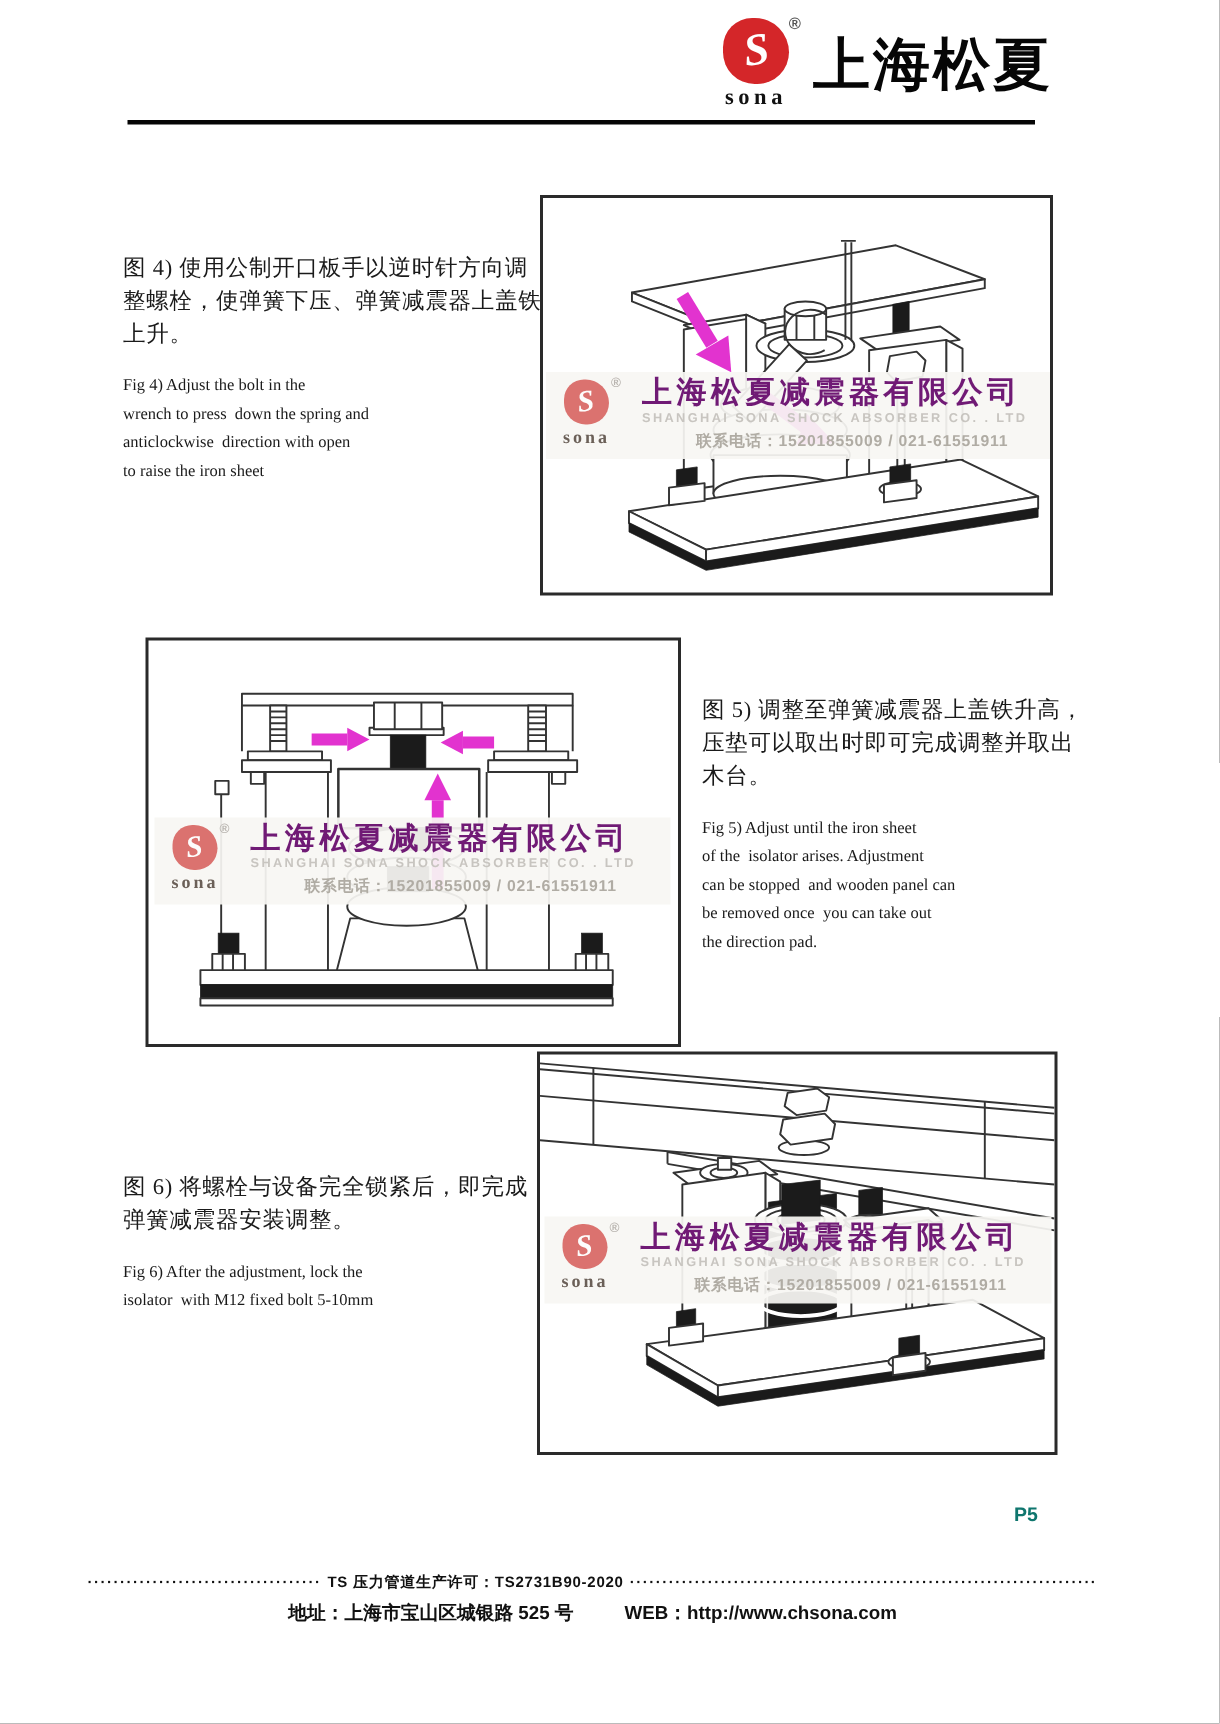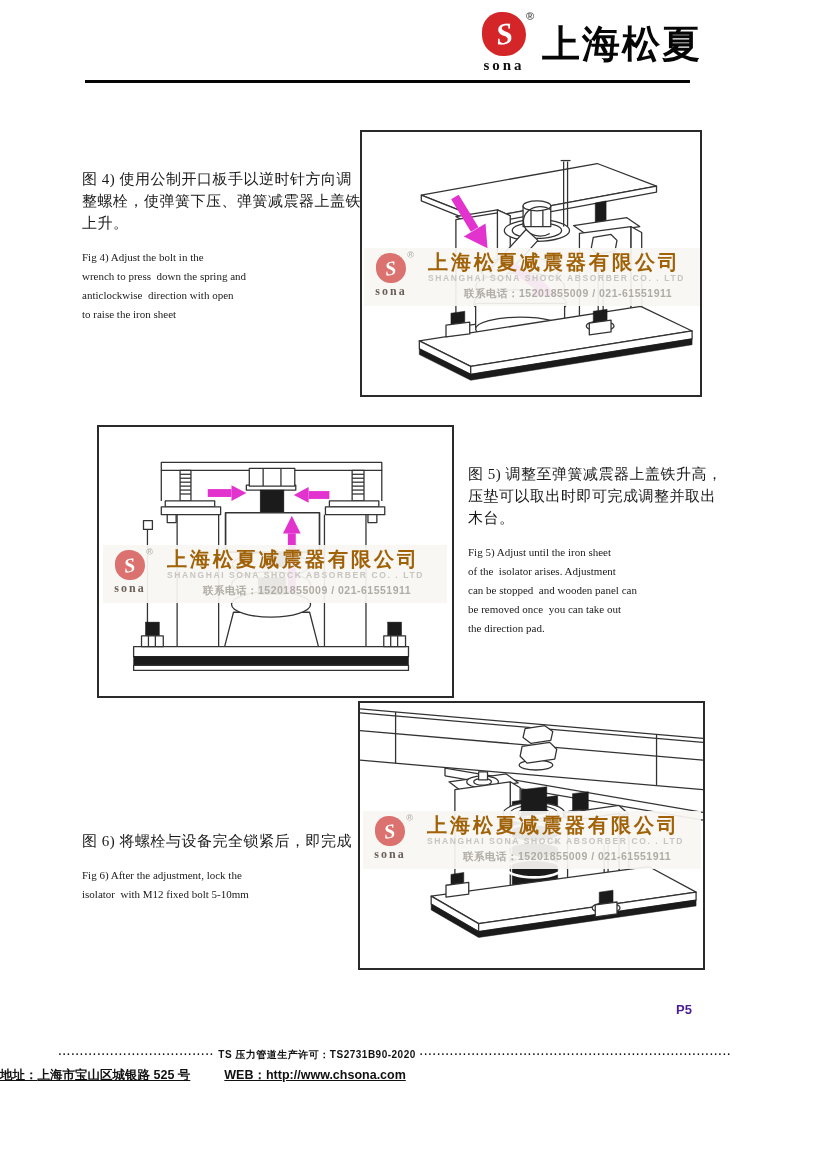--- a/index.html
+++ b/index.html
@@ -37,31 +37,31 @@
 
   
   .wm{position:absolute;display:flex;align-items:flex-start;background:rgba(247,246,243,0.93);padding:3px 0 5px 0;}
   .wm-logo{position:relative;width:54px;flex:0 0 54px;text-align:center;}
   .wm-blob{width:30px;height:30px;margin:2px auto 0;background:#d4524e;opacity:.8;border-radius:46% 54% 50% 50%;
            display:flex;align-items:center;justify-content:center;}
   .wm-blob span{color:#fff;font:italic 700 20px "Liberation Serif",serif;transform:rotate(-8deg);line-height:1;}
   .wm-reg{position:absolute;top:-1px;right:4px;font:700 9px "Liberation Sans",sans-serif;color:#b9b5b0;}
   .wm-sona{font:700 12px "Liberation Serif",serif;letter-spacing:2px;color:#6b6058;margin-top:1px;}
   .wm-text{margin-left:10px;}
-  .wm-cn{font:700 20px/1.1 "Liberation Sans",sans-serif;letter-spacing:3px;color:#a16207;white-space:nowrap;}
+  .wm-cn{font:700 20px/1.1 "Liberation Sans",sans-serif;letter-spacing:3px;color:#701a75;white-space:nowrap;}
   .wm-en{font:700 8.5px "Liberation Sans",sans-serif;letter-spacing:1.6px;color:#c8c5c0;margin-top:0;white-space:nowrap;}
   .wm-ph{font:700 10.5px "Liberation Sans",sans-serif;letter-spacing:.5px;color:#b0aca4;margin-top:4px;padding-left:36px;white-space:nowrap;}
 
   
-  .pageno{position:absolute;left:676px;top:1002px;font:700 13px "Liberation Sans",sans-serif;color:#4c1d95;}
+  .pageno{position:absolute;left:676px;top:1002px;font:700 13px "Liberation Sans",sans-serif;color:#0f766e;}
   .footer{position:absolute;left:0;top:1048px;width:790px;text-align:center;
           font-family:"Liberation Sans",sans-serif;color:#111;}
   .f1{font-size:10px;font-weight:700;letter-spacing:1px;white-space:nowrap;}
   .f1 .flabel{letter-spacing:.5px;margin:0 4px;}
-  .f2{margin-top:5px;font-size:12.5px;font-weight:700;display:flex;gap:34px;white-space:nowrap;text-decoration:underline;}
+  .f2{margin-top:5px;font-size:12.5px;font-weight:700;display:flex;justify-content:center;gap:34px;white-space:nowrap;}
 </style>
 </head>
 <body>
 
 <div class="page">
 
   <div class="brand">
     <div class="logo-wrap">
       <div class="logo-blob">
           <span>S</span>
@@ -261,22 +261,23 @@
     <div class="zh">木台。</div>
     <div class="en-block">
       <div class="en">Fig 5) Adjust until the iron sheet</div>
       <div class="en">of the  isolator arises. Adjustment</div>
       <div class="en">can be stopped  and wooden panel can</div>
       <div class="en">be removed once  you can take out</div>
       <div class="en">the direction pad.</div>
     </div>
   </div>
 
-  <div class="caption" style="left:82px;top:830px;">
+  <div class="caption" style="left:82px;top:781px;">
     <div class="zh">图 6) 将螺栓与设备完全锁紧后，即完成</div>
+    <div class="zh">弹簧减震器安装调整。</div>
     <div class="en-block">
       <div class="en">Fig 6) After the adjustment, lock the</div>
       <div class="en">isolator  with M12 fixed bolt 5-10mm</div>
     </div>
   </div>
 
   <div class="figure" style="left:358px;top:701px;width:347px;height:269px;">
     <svg viewBox="0 0 347 269" preserveAspectRatio="none">
 
       <g>

